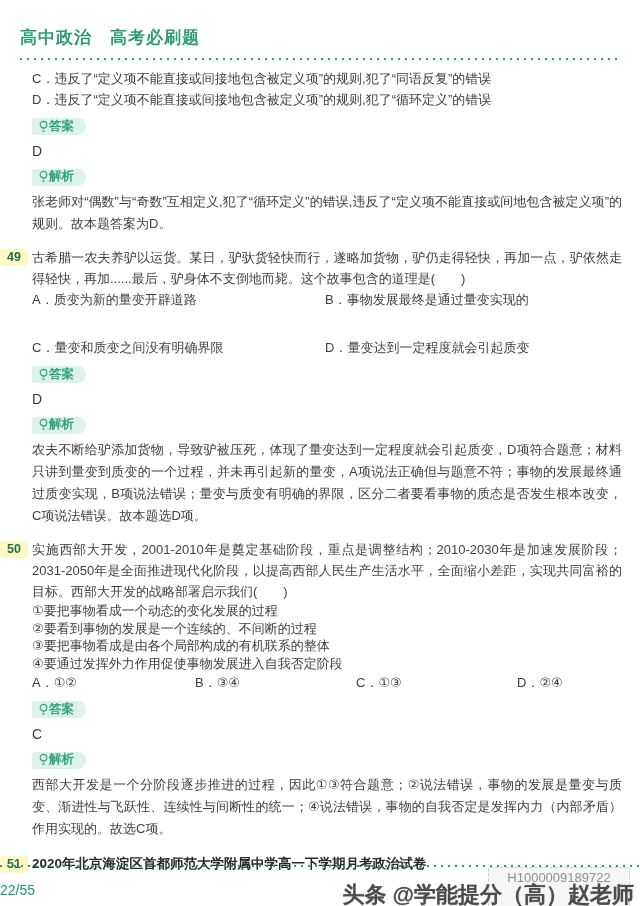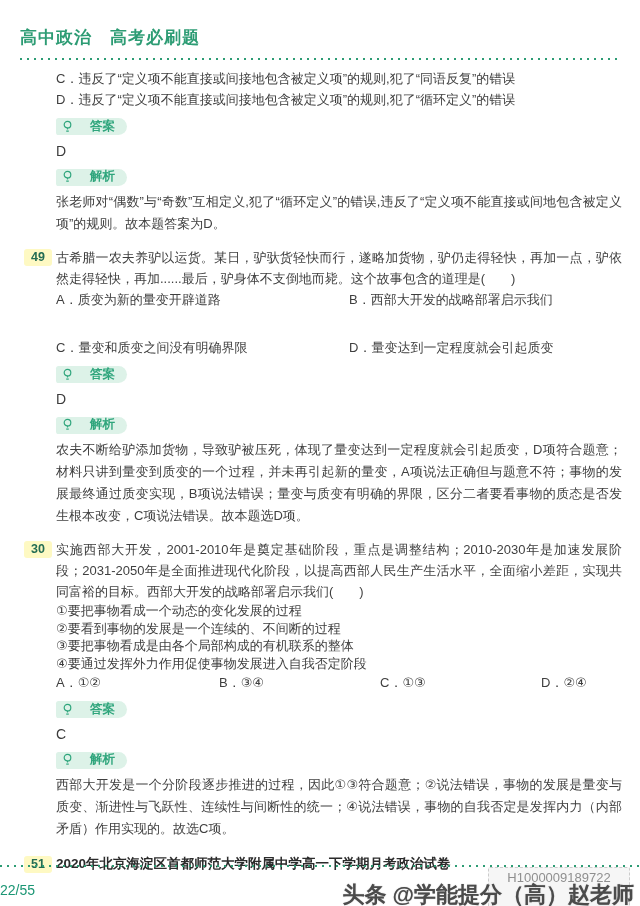--- a/index.html
+++ b/index.html
@@ -7,25 +7,25 @@
   body { font-family:"Liberation Sans","DejaVu Sans",sans-serif; color:#3f3f3f; }
   .page { position:relative; width:640px; height:906px; margin:12px auto; background:#ffffff; overflow:hidden;border-radius:26px; }
 
   
   .header { padding:14px 20px 0 20px; }
   .page-title { font-size:17px; font-weight:bold; color:#2d9c74; letter-spacing:1px; }
   .dotted { height:2px; margin-top:9px;
     background-image:repeating-linear-gradient(to right,#2d9c74 0 2px,transparent 2px 7px); }
 
   
-  .main { padding:8px 18px 0 56px; font-size:13px; }
+  .main { padding:8px 18px 0 32px; font-size:13px; }
   .opt-line { line-height:21px; color:#3f3f3f; }
 
   .pill-row { margin:8px 0 5px 0; }
-  .pill { display:inline-flex; align-items:center; gap:17px; background:#ddf2e8; color:#2fa57c;
+  .pill { display:inline-flex; align-items:center; gap:0; background:#ddf2e8; color:#2fa57c;
     font-size:12.5px; font-weight:bold; padding:1px 12px 2px 6px; height:17px;
     border-radius:3px 10px 10px 3px; }
   .bulb { display:inline-block; }
 
   .ans { font-size:14px; line-height:20px; color:#3b3b3b; }
   .analysis-p { line-height:22px; color:#3f3f3f; text-align:justify; }
 
   .question { position:relative; margin-top:12px; }
   .q-num { position:absolute; left:-32px; top:2px; width:28px; height:17px; line-height:17px;
     text-align:center; background:#fef9c3; color:#236c53; font-size:12.5px; font-weight:bold;
@@ -89,21 +89,21 @@
         </span>
       </div>
       <p class="analysis-p">张老师对“偶数”与“奇数”互相定义,犯了“循环定义”的错误,违反了“定义项不能直接或间地包含被定义项”的规则。故本题答案为D。</p>
     </section>
 
     <section class="question">
       <span class="q-num">49</span>
       <p class="stem">古希腊一农夫养驴以运货。某日，驴驮货轻快而行，遂略加货物，驴仍走得轻快，再加一点，驴依然走得轻快，再加......最后，驴身体不支倒地而毙。这个故事包含的道理是(　　)</p>
       <div class="opts two-col">
         <span>A．质变为新的量变开辟道路</span>
-        <span>B．西部大开发的战略部署启示我们</span>
+        <span>B．事物发展最终是通过量变实现的</span>
         <span>C．量变和质变之间没有明确界限</span>
         <span>D．量变达到一定程度就会引起质变</span>
       </div>
       <div class="pill-row">
         <span class="pill">
           <svg class="bulb" width="11" height="13" viewBox="0 0 12 14">
               <circle cx="6" cy="5" r="3.6" fill="none" stroke="currentColor" stroke-width="1.3"></circle>
               <line x1="6" y1="8.6" x2="6" y2="10.3" stroke="currentColor" stroke-width="1.3"></line>
               <line x1="4.6" y1="12" x2="7.4" y2="12" stroke="currentColor" stroke-width="1.3"></line>
             </svg>
@@ -118,21 +118,21 @@
               <line x1="6" y1="8.6" x2="6" y2="10.3" stroke="currentColor" stroke-width="1.3"></line>
               <line x1="4.6" y1="12" x2="7.4" y2="12" stroke="currentColor" stroke-width="1.3"></line>
             </svg>
           <span>解析</span>
         </span>
       </div>
       <p class="analysis-p">农夫不断给驴添加货物，导致驴被压死，体现了量变达到一定程度就会引起质变，D项符合题意；材料只讲到量变到质变的一个过程，并未再引起新的量变，A项说法正确但与题意不符；事物的发展最终通过质变实现，B项说法错误；量变与质变有明确的界限，区分二者要看事物的质态是否发生根本改变，C项说法错误。故本题选D项。</p>
     </section>
 
     <section class="question">
-      <span class="q-num">30</span>
+      <span class="q-num">50</span>
       <p class="stem">实施西部大开发，2001-2010年是奠定基础阶段，重点是调整结构；2010-2030年是加速发展阶段；2031-2050年是全面推进现代化阶段，以提高西部人民生产生活水平，全面缩小差距，实现共同富裕的目标。西部大开发的战略部署启示我们(　　)</p>
       <div class="items">
         <div>①要把事物看成一个动态的变化发展的过程</div>
         <div>②要看到事物的发展是一个连续的、不间断的过程</div>
         <div>③要把事物看成是由各个局部构成的有机联系的整体</div>
         <div>④要通过发挥外力作用促使事物发展进入自我否定阶段</div>
       </div>
       <div class="opts four-col">
         <span>A．①②</span>
         <span>B．③④</span>

